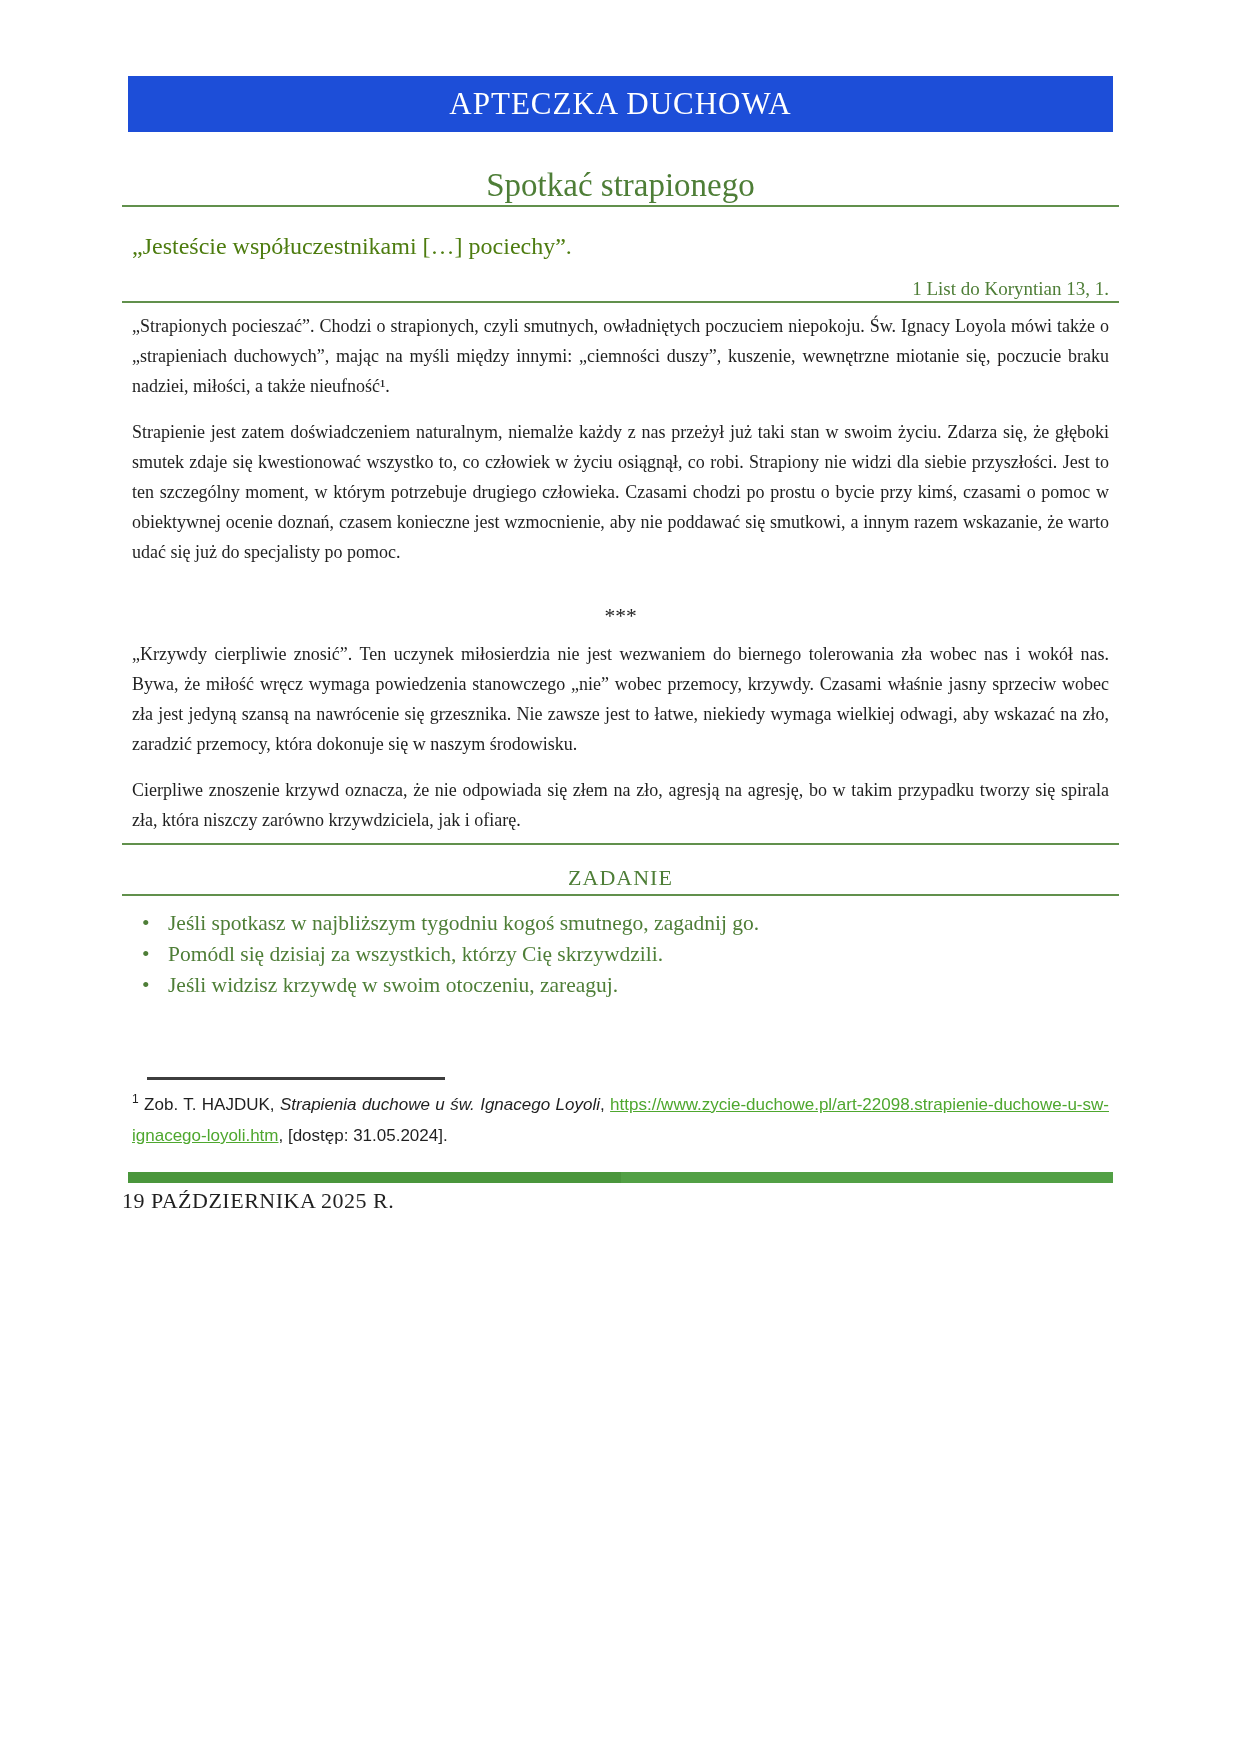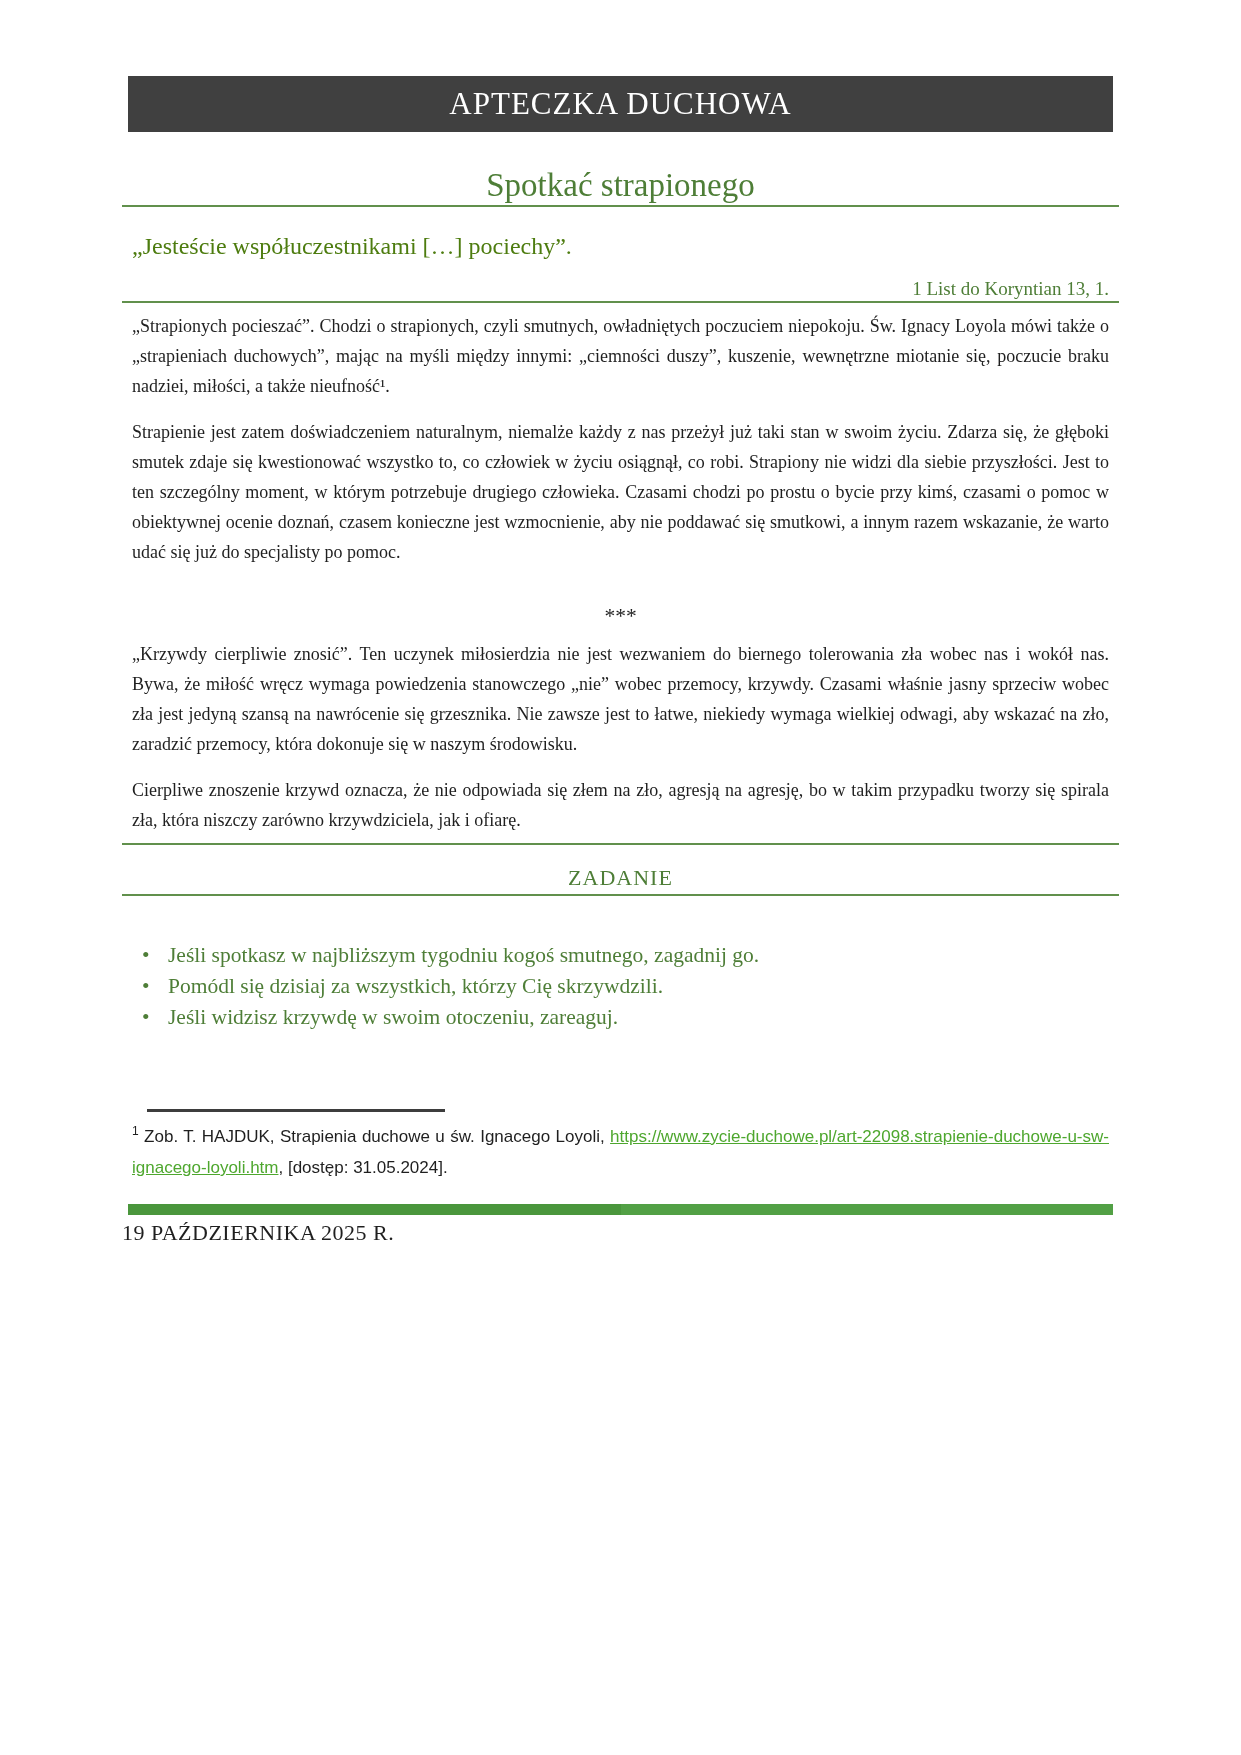--- a/index.html
+++ b/index.html
@@ -20,21 +20,21 @@
     height: 1755px;
     background: #ffffff;
   }
   .content {
     margin: 0 122px;
   }
   
   .banner {
     margin: 76px 6px 0 6px;
     height: 56px;
-    background: #404040;
+    background: #1d4ed8;
     display: flex;
     align-items: center;
     justify-content: center;
   }
   .banner-title {
     color: #ffffff;
     font-size: 31px;
     letter-spacing: 1px;
   }
   .page-title {
@@ -94,21 +94,21 @@
   .task-heading {
     margin-top: 17px;
     text-align: center;
     color: #4e7e37;
     font-size: 22px;
     line-height: 32px;
     letter-spacing: 1px;
   }
   ul.task-list {
     list-style: none;
-    margin: 44px 0 0 0;
+    margin: 12px 0 0 0;
     padding: 0 10px 0 20px;
     color: #4e7e37;
     font-size: 21.5px;
   }
   ul.task-list li {
     position: relative;
     padding-left: 26px;
     line-height: 31px;
   }
   ul.task-list li::before {
@@ -134,21 +134,21 @@
     color: #1f1f1f;
   }
   .footnote sup {
     font-size: 12px;
     line-height: 0;
   }
   .footnote a {
     color: #4ea72e;
     text-decoration: underline;
   }
-  .footnote .ital { }
+  .footnote .ital { font-style: italic; }
   
   .footer-bar {
     margin: 21px 6px 0 6px;
     height: 11px;
     display: flex;
   }
   .footer-bar .seg-left  { flex: 1; background: #4a963c; }
   .footer-bar .seg-right { flex: 1; background: #52a045; }
   .footer-date {
     margin-top: 4px;

